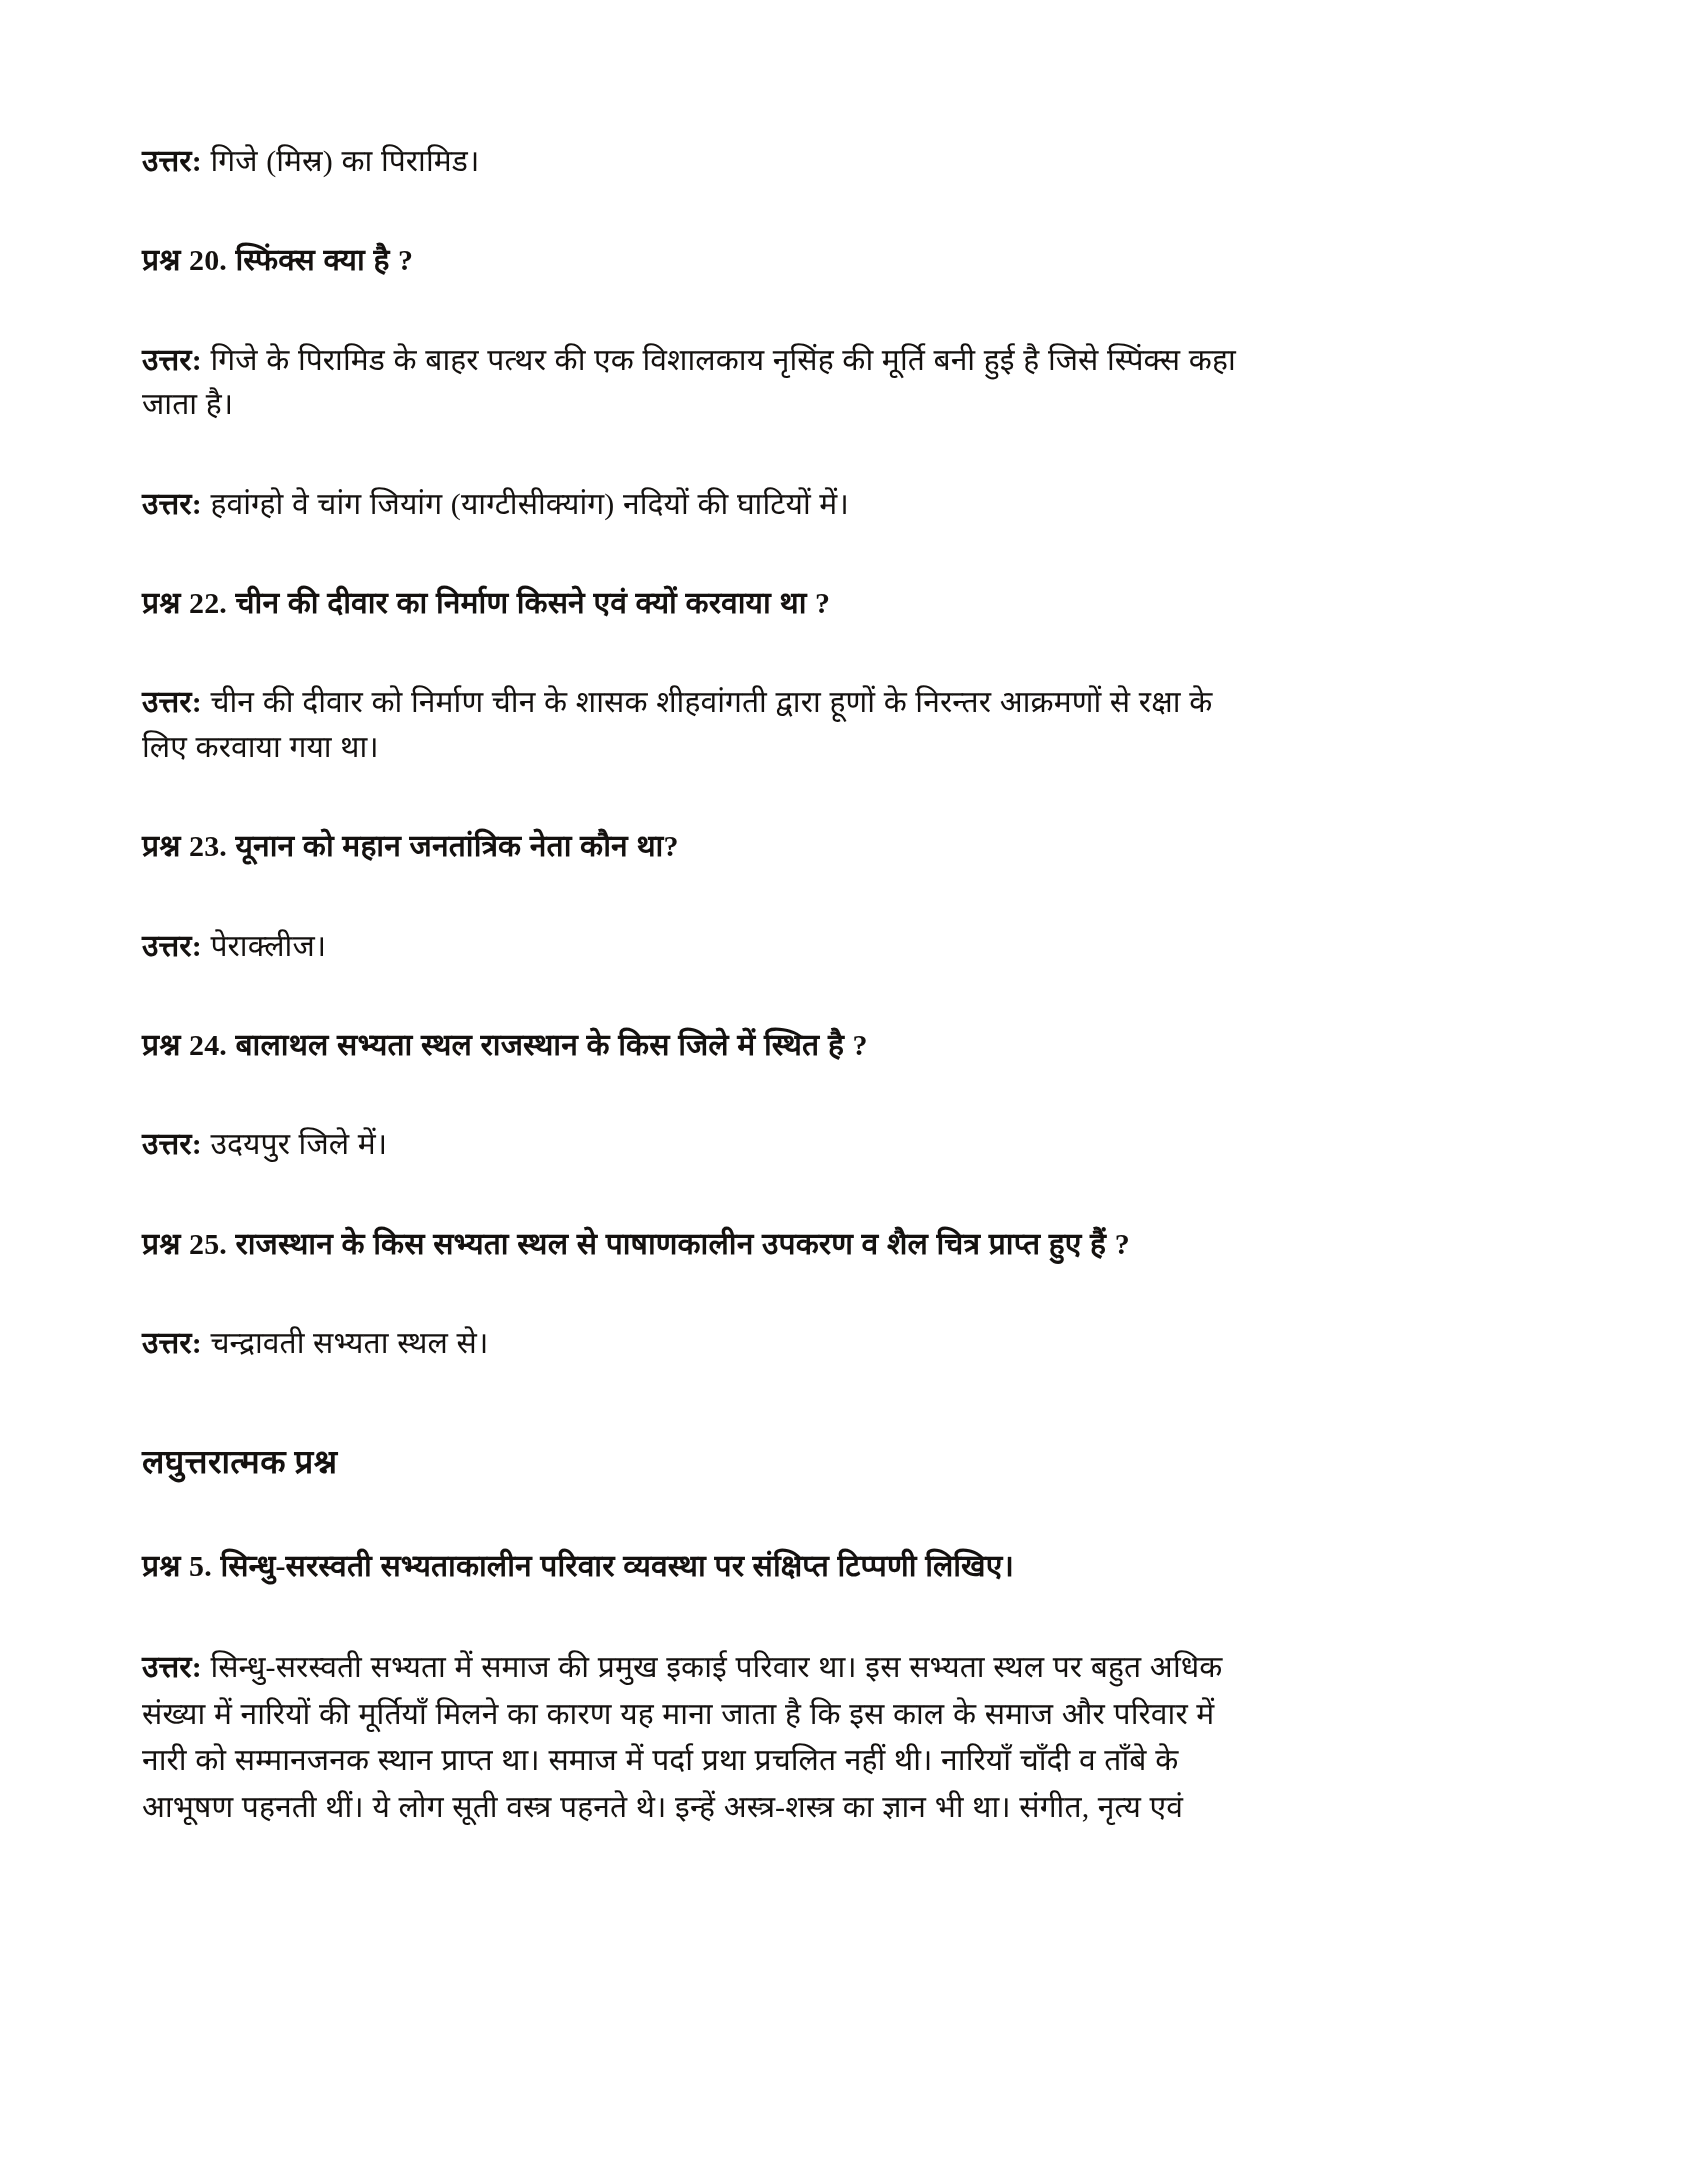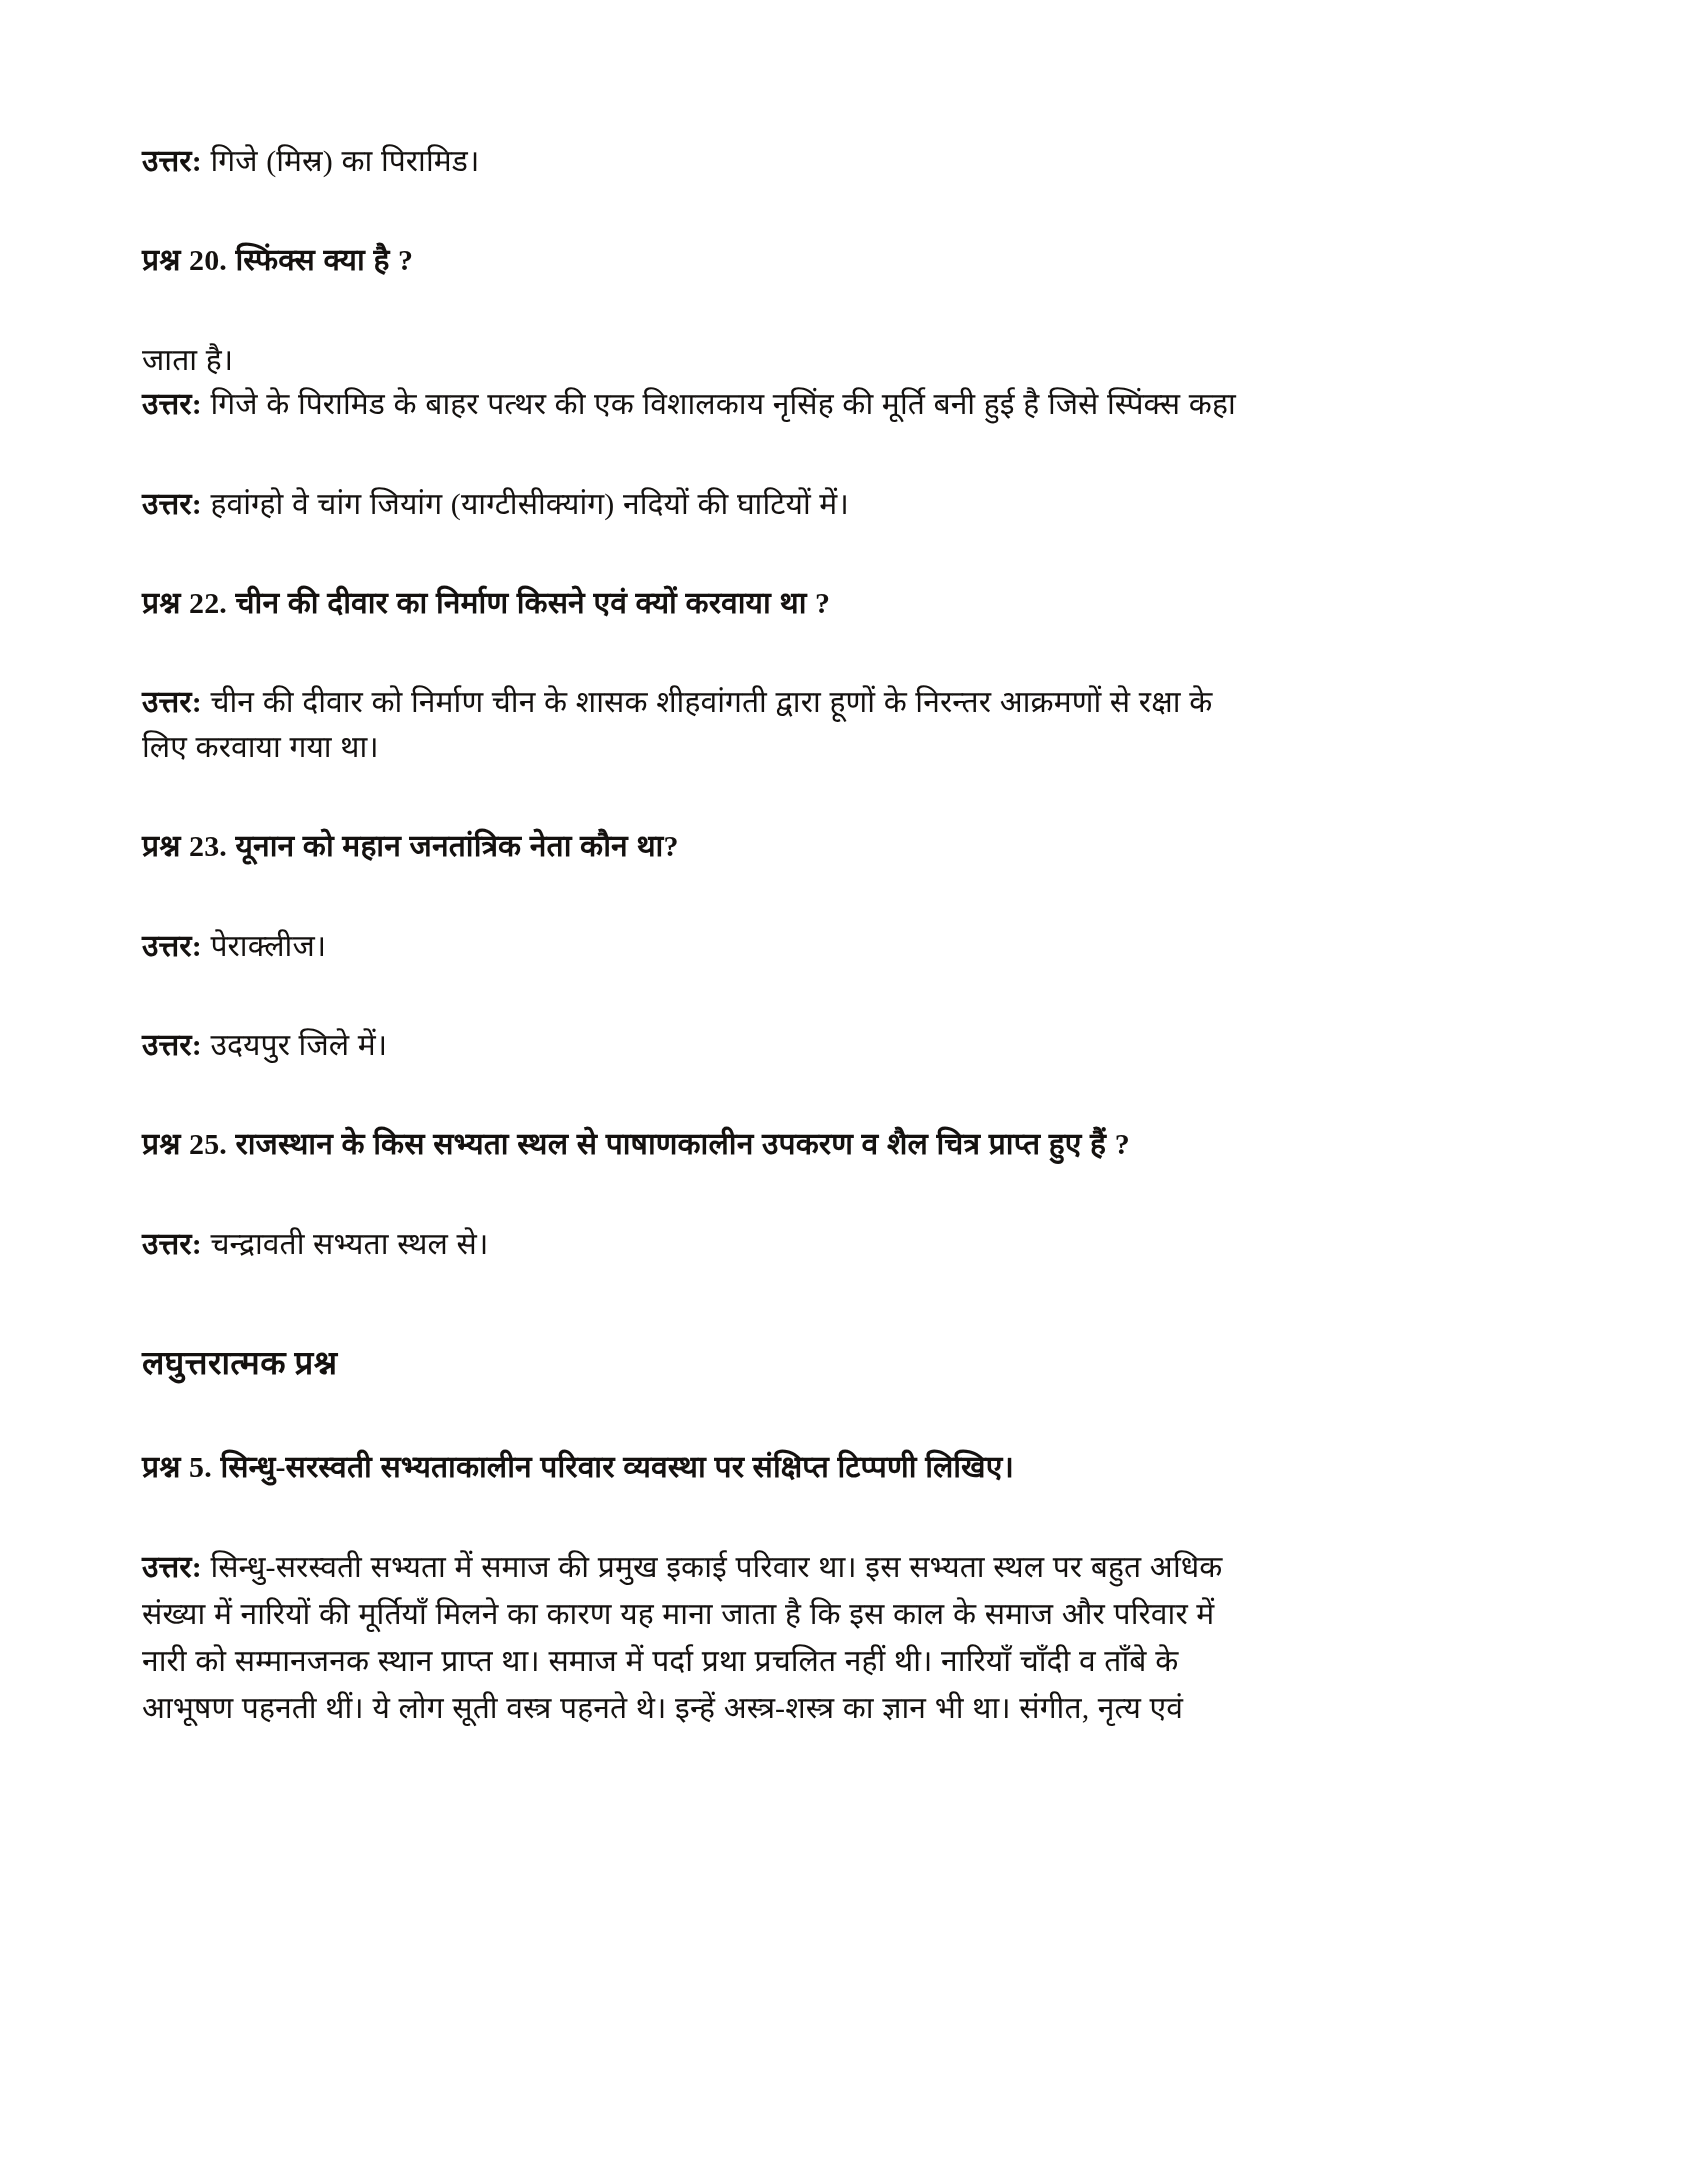--- a/index.html
+++ b/index.html
@@ -80,22 +80,22 @@
 
     <div class="qa-block answer">
       <p class="line"><span class="lead">उत्तर:</span><span class="body-text"> गिजे (मिस्र) का पिरामिड।</span></p>
     </div>
 
     <div class="qa-block question">
       <p class="line">प्रश्न 20. स्फिंक्स क्या है ?</p>
     </div>
 
     <div class="qa-block answer">
+      <p class="line"><span class="lead">उत्तर:</span><span class="body-text"> गिजे के पिरामिड के बाहर पत्थर की एक विशालकाय नृसिंह की मूर्ति बनी हुई है जिसे स्पिंक्स कहा</span></p>
       <p class="line">जाता है।</p>
-      <p class="line"><span class="lead">उत्तर:</span><span class="body-text"> गिजे के पिरामिड के बाहर पत्थर की एक विशालकाय नृसिंह की मूर्ति बनी हुई है जिसे स्पिंक्स कहा</span></p>
     </div>
 
 
     <div class="qa-block answer">
       <p class="line"><span class="lead">उत्तर:</span><span class="body-text"> हवांग्हो वे चांग जियांग (याग्टीसीक्यांग) नदियों की घाटियों में।</span></p>
     </div>
 
     <div class="qa-block question">
       <p class="line">प्रश्न 22. चीन की दीवार का निर्माण किसने एवं क्यों करवाया था ?</p>
     </div>
@@ -106,20 +106,23 @@
     </div>
 
     <div class="qa-block question">
       <p class="line">प्रश्न 23. यूनान को महान जनतांत्रिक नेता कौन था?</p>
     </div>
 
     <div class="qa-block answer">
       <p class="line"><span class="lead">उत्तर:</span><span class="body-text"> पेराक्लीज।</span></p>
     </div>
 
+    <div class="qa-block question">
+      <p class="line">प्रश्न 24. बालाथल सभ्यता स्थल राजस्थान के किस जिले में स्थित है ?</p>
+    </div>
 
     <div class="qa-block answer">
       <p class="line"><span class="lead">उत्तर:</span><span class="body-text"> उदयपुर जिले में।</span></p>
     </div>
 
     <div class="qa-block question">
       <p class="line">प्रश्न 25. राजस्थान के किस सभ्यता स्थल से पाषाणकालीन उपकरण व शैल चित्र प्राप्त हुए हैं ?</p>
     </div>
 
     <div class="qa-block answer">

